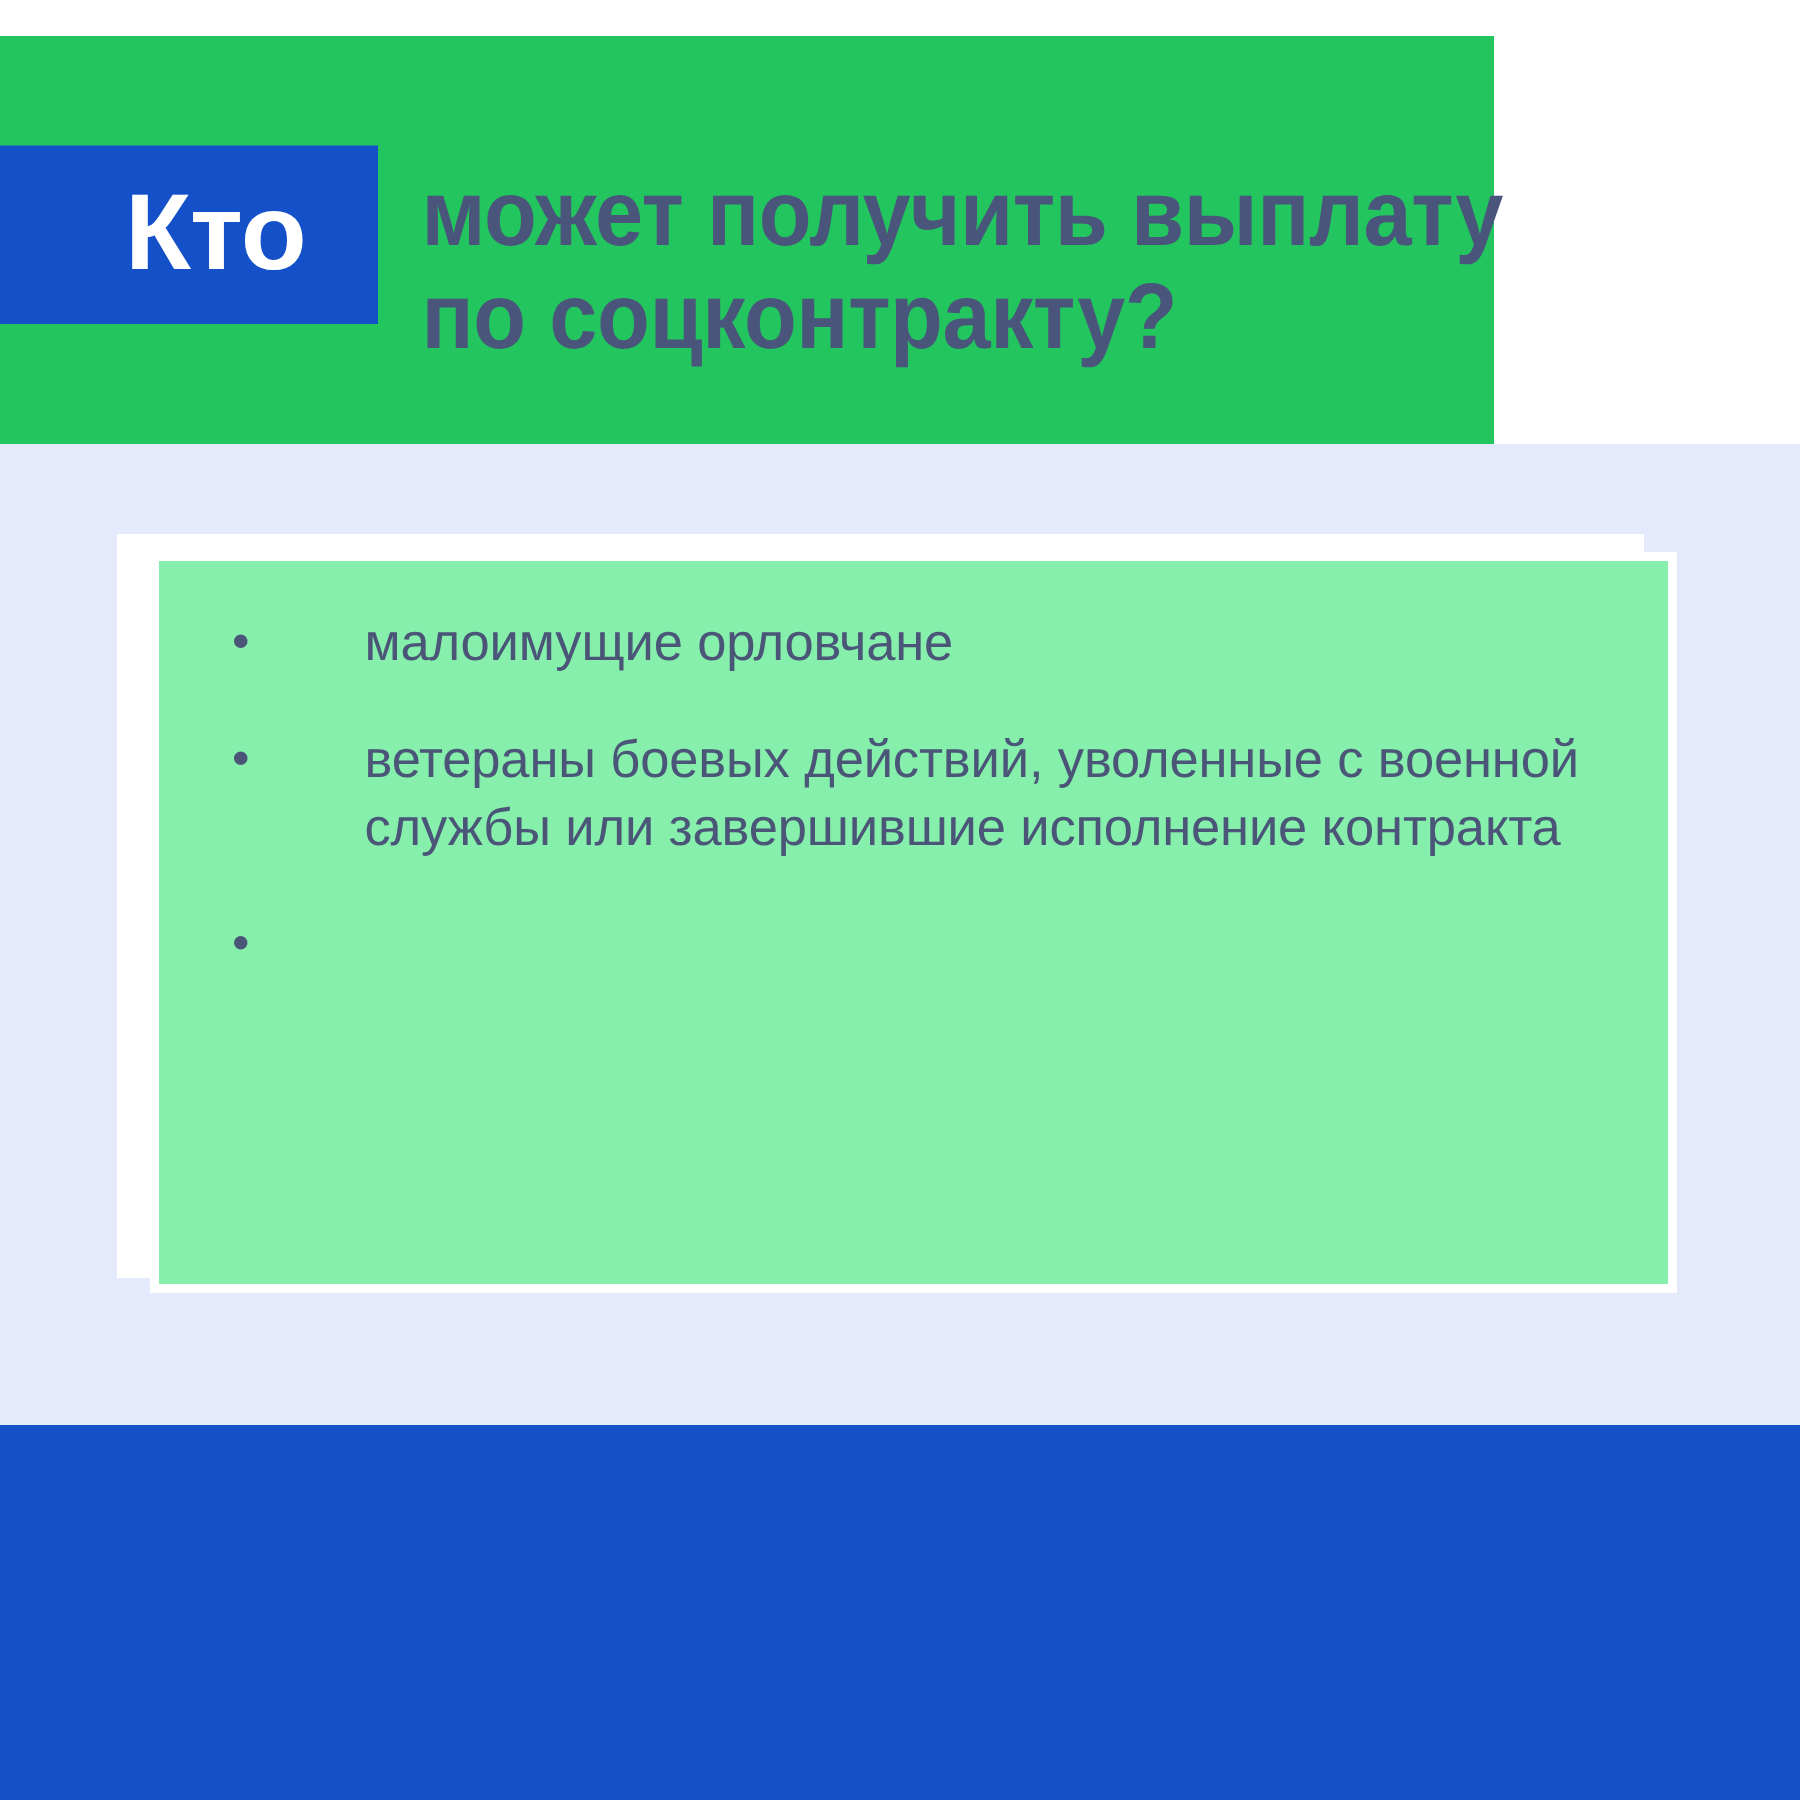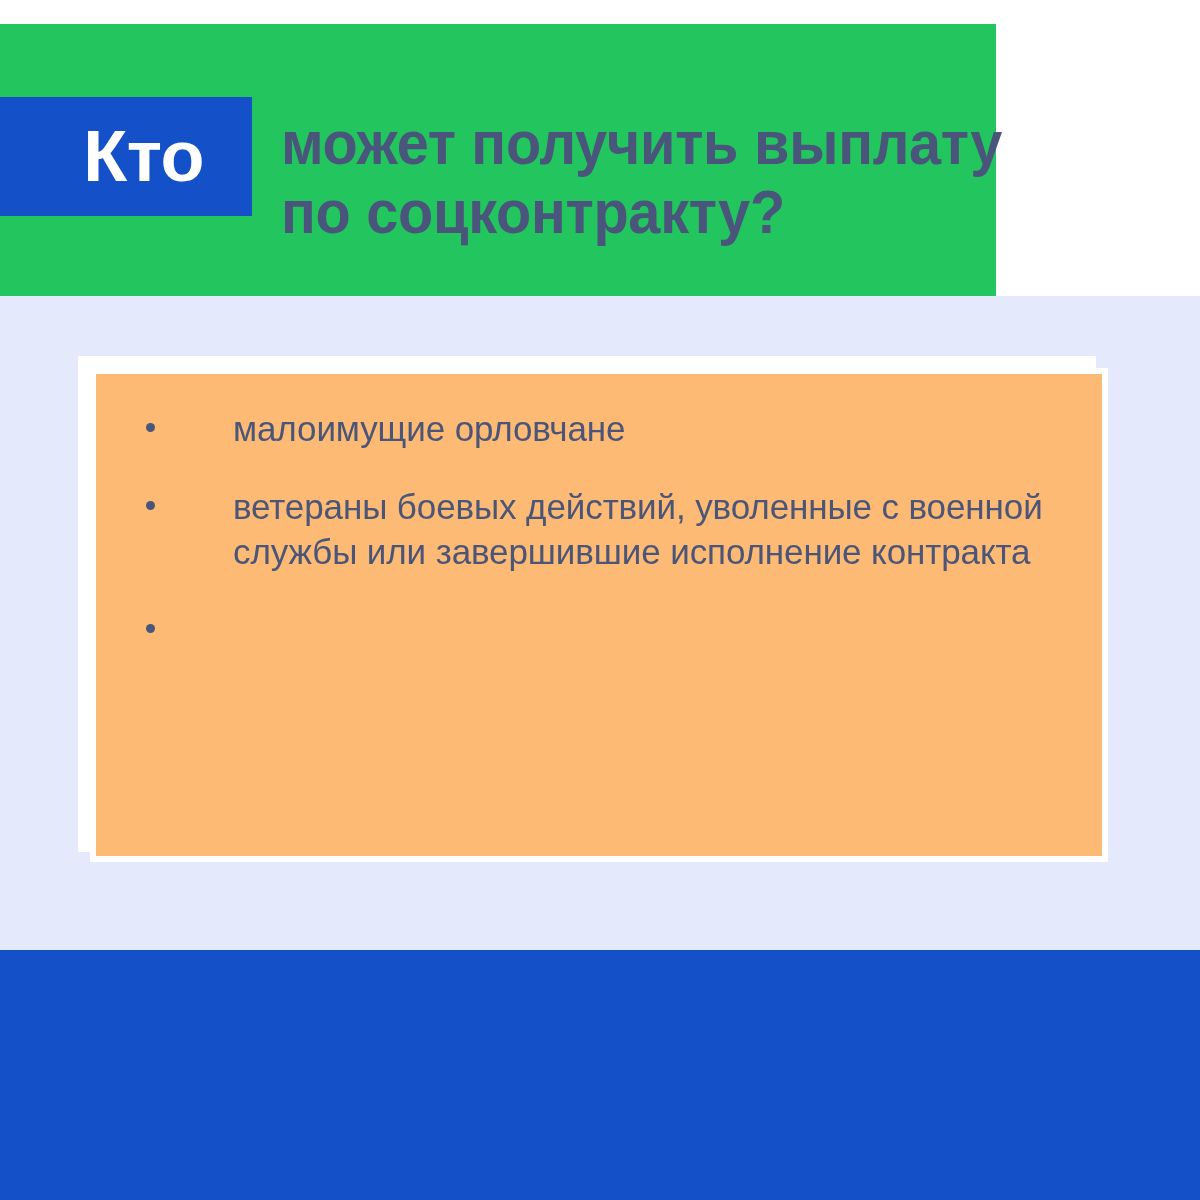--- a/index.html
+++ b/index.html
@@ -87,25 +87,25 @@
     left:78px;
     top:356px;
     width:1018px;
     height:496px;
     background:#ffffff;
   }
 
   
   #content-card {
     position:absolute;
-    left:90px;
+    left:100px;
     top:368px;
     width:1018px;
     height:494px;
-    background:#fdba74;
+    background:#86efac;
     border:6px solid #ffffff;
   }
 
   #eligibility-list {
     position:absolute;
     left:50px;
     top:32px;
     width:920px;
     list-style:none;
   }

